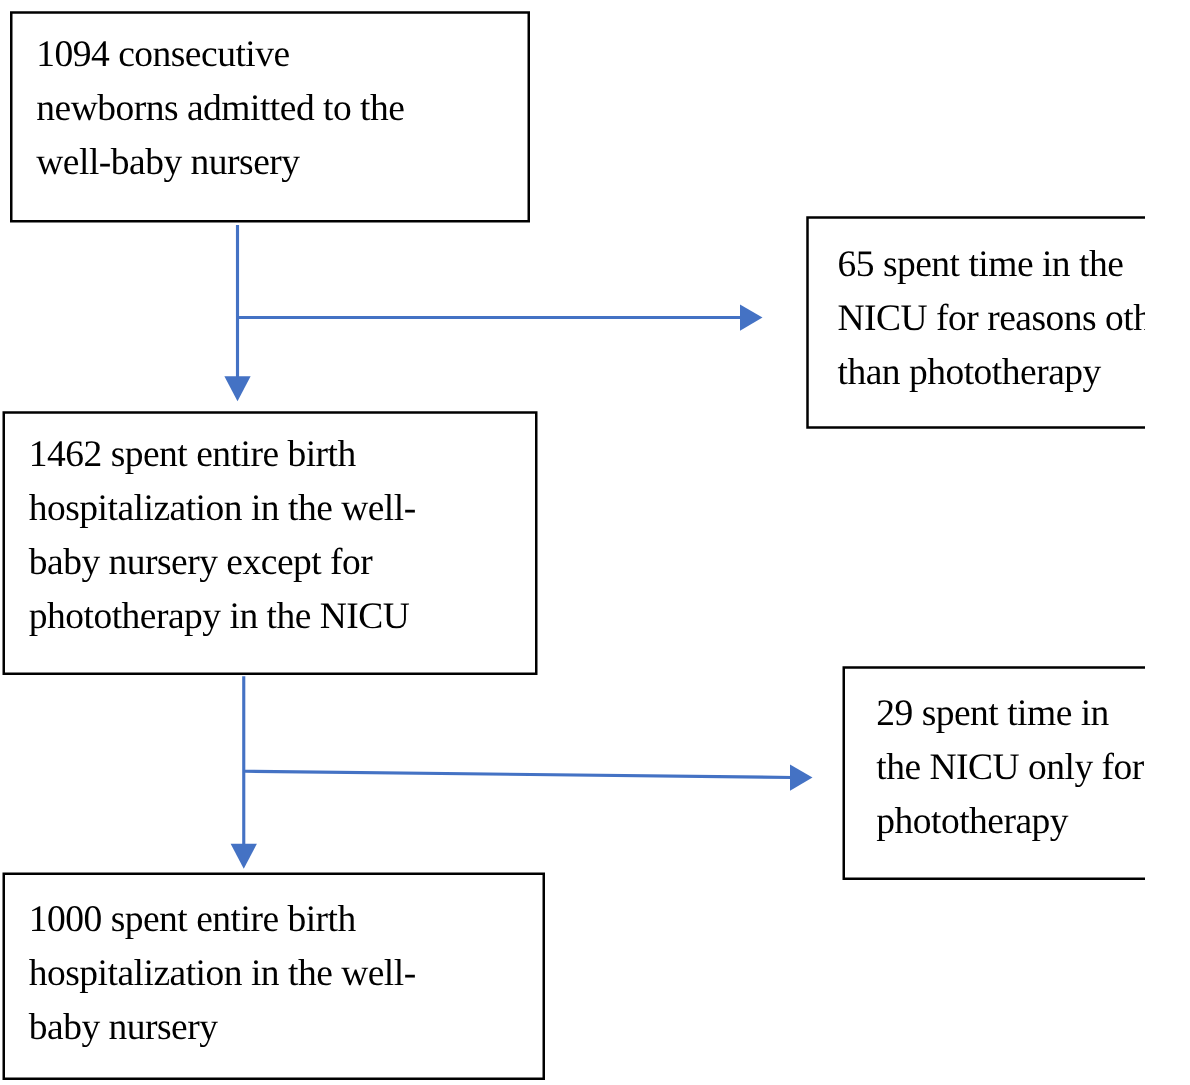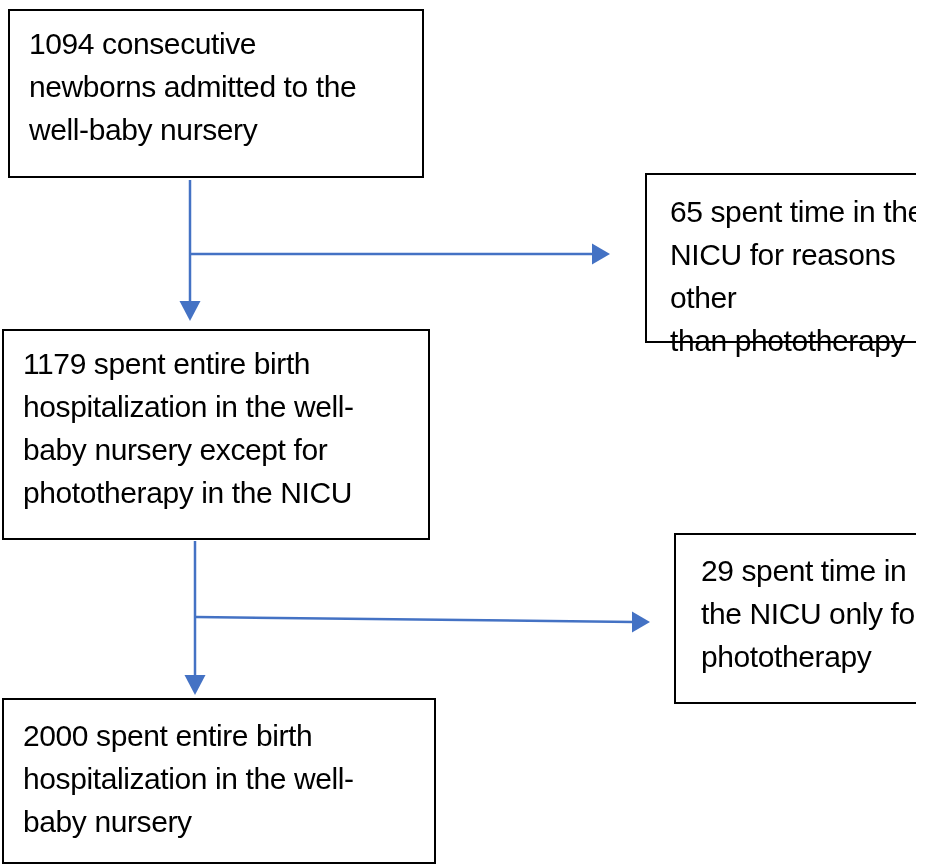--- a/index.html
+++ b/index.html
@@ -5,21 +5,21 @@
   html, body {
     margin: 0;
     padding: 0;
     background: #ffffff;
   }
   .canvas {
     position: relative;
     width: 916px;
     height: 868px;
     background: var(--color-background, #ffffff);
-    font-family: Liberation Sans, sans-serif;
+    font-family: Liberation Serif, serif;
     overflow: hidden;
   }
   .flow-node {
     position: absolute;
     box-sizing: border-box;
     background: var(--color-background, #ffffff);
     border: 2.5px solid var(--color-border, #000000);
     color: var(--color-text, #000000);
     font-size: 30px;
     line-height: 43px;
@@ -71,26 +71,26 @@
   </svg>
 
   <div class="flow-node node-admitted">1094 consecutive
 newborns admitted to the
 well-baby nursery</div>
 
   <div class="flow-node node-nicu-other">65 spent time in the
 NICU for reasons other
 than phototherapy</div>
 
-  <div class="flow-node node-wbn-except">1179 spent entire birth
+  <div class="flow-node node-wbn-except">1462 spent entire birth
 hospitalization in the well-
 baby nursery except for
 phototherapy in the NICU</div>
 
   <div class="flow-node node-nicu-photo">29 spent time in
 the NICU only for
 phototherapy</div>
 
-  <div class="flow-node node-wbn-entire">2000 spent entire birth
+  <div class="flow-node node-wbn-entire">1000 spent entire birth
 hospitalization in the well-
 baby nursery</div>
 
 </div>
 
 </body></html>

